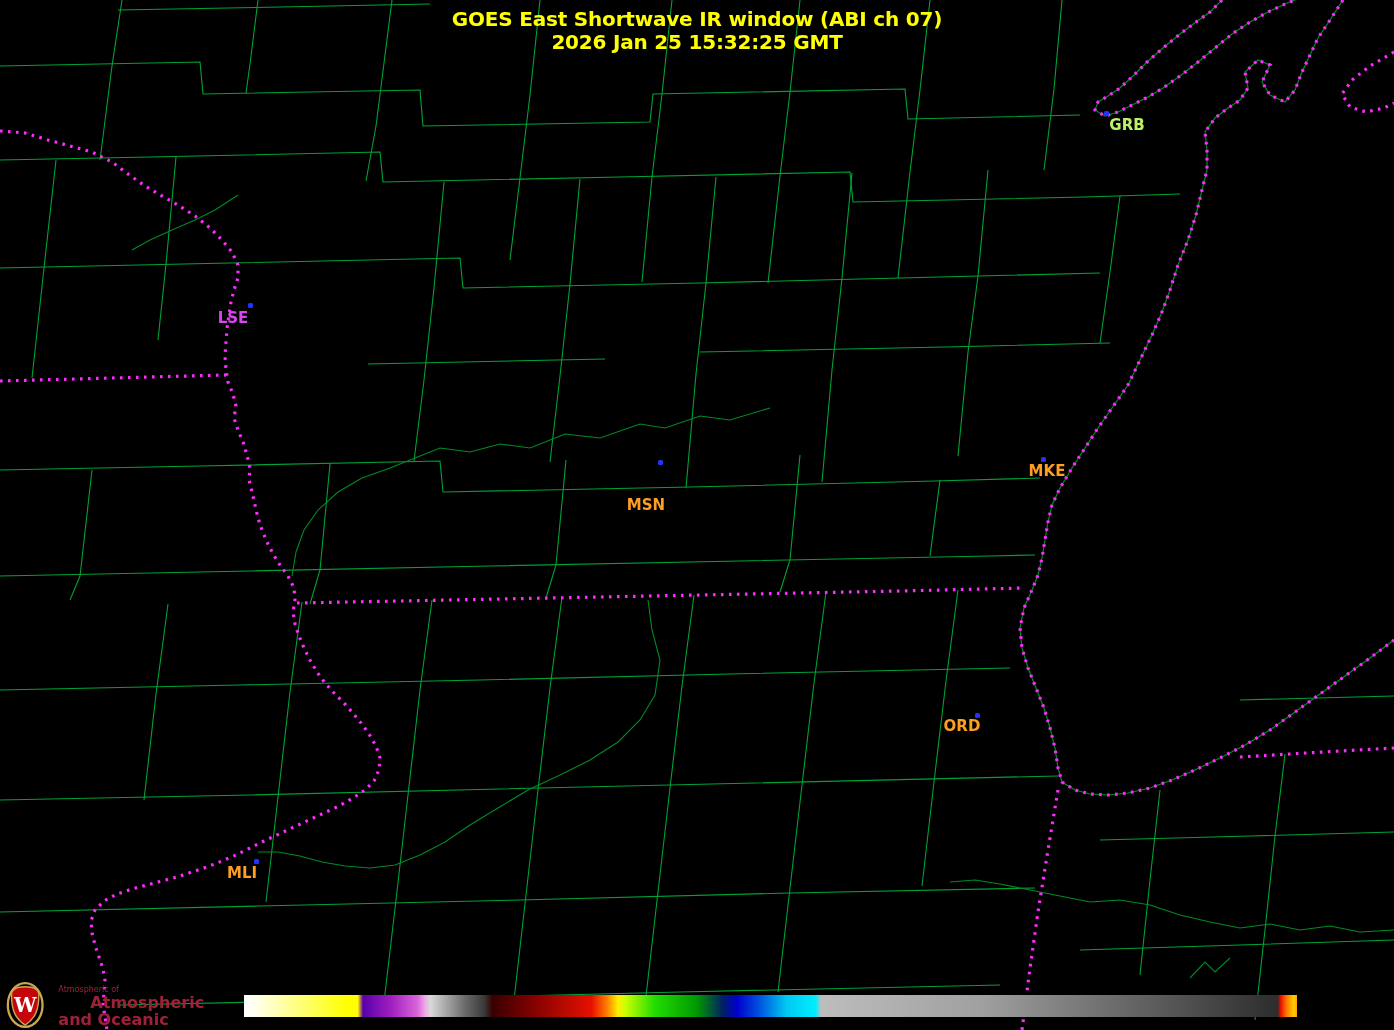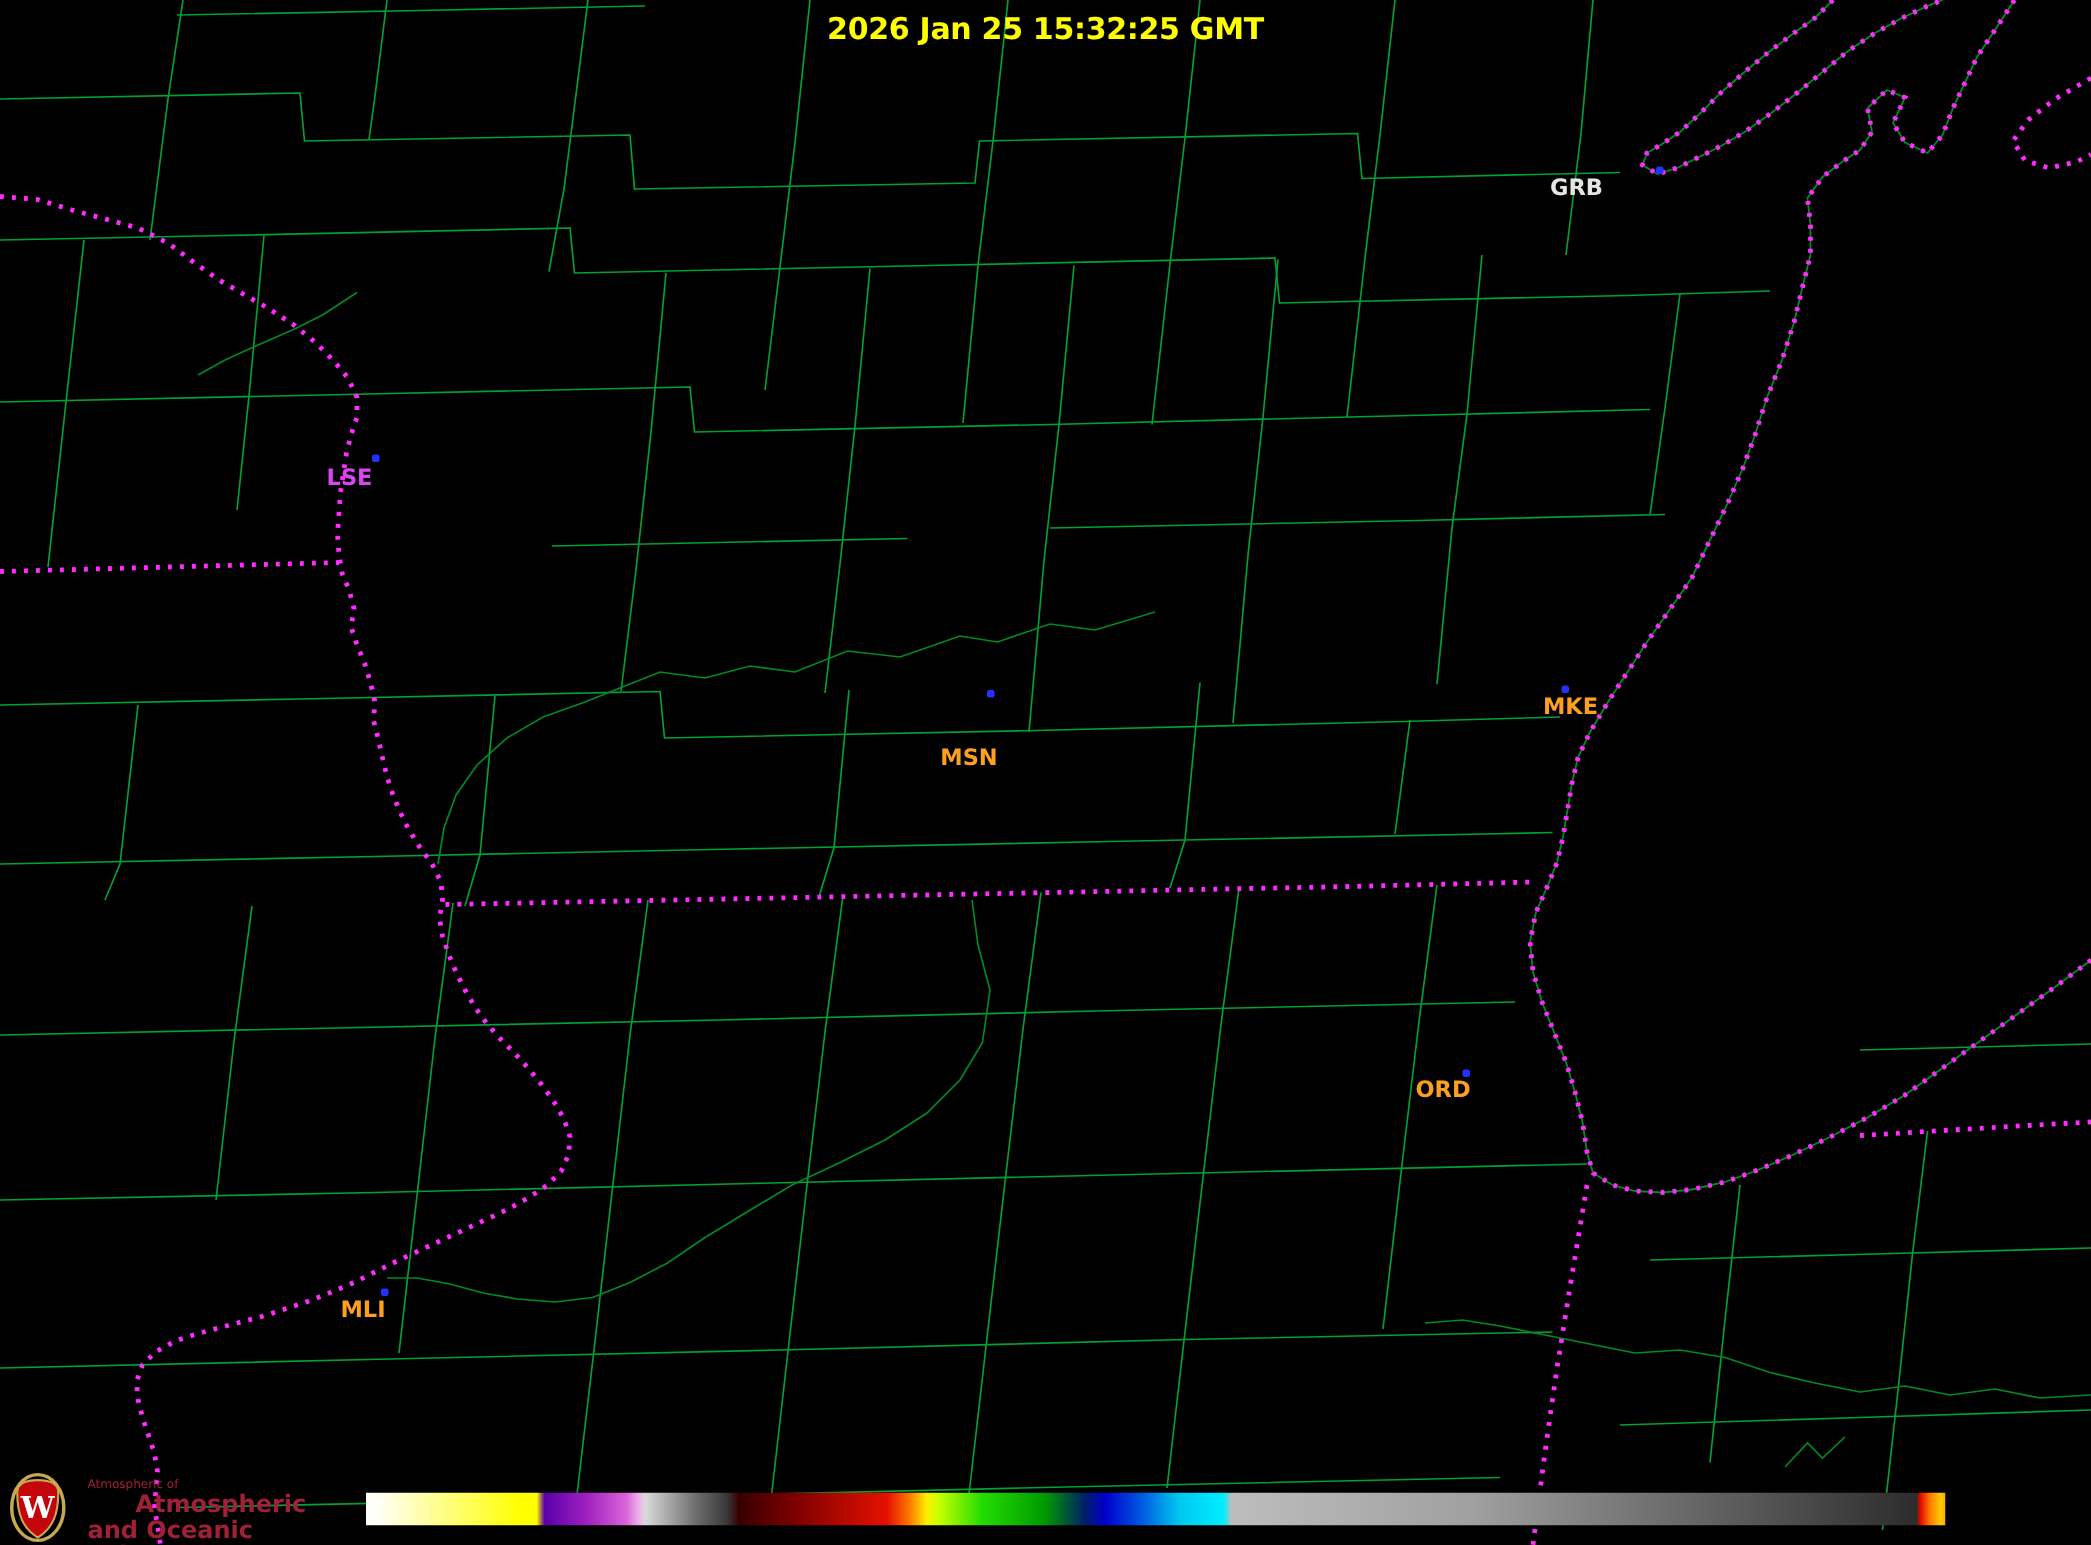--- a/index.html
+++ b/index.html
@@ -86,28 +86,29 @@
         <path d="M0,131L25,133L48,140L70,146L92,152L112,162L128,174L145,186L162,196L178,205L195,216L210,228L222,240L232,252L238,265L238,278L234,290L231,302L229,315L227,328L226,342L225,356L226,370L228,382L233,394L236,406L234,418L238,430L243,442L247,455L250,468L249,480L252,492L255,505L258,518L262,530L267,542L273,554L280,565L288,576L294,588L295,600L293,612L295,624L299,636L304,648L310,660L317,672L325,683L334,693L343,702L352,712L361,723L369,734L376,746L380,758L379,770L374,781L365,790L353,798L339,806L324,813L309,820L294,827L279,834L264,841L250,848L236,855L222,861L207,867L192,872L177,877L162,881L147,885L132,889L117,894L104,901L95,910L91,921L92,933L95,945L99,957L103,969L105,981L104,993L103,1005L105,1017L107,1030" fill="none" stroke="#ff2bff" stroke-width="3.2" stroke-dasharray="2.6 5.4"></path>
         <path d="M0,381L75,379L150,377L226,375" fill="none" stroke="#ff2bff" stroke-width="3.2" stroke-dasharray="2.6 5.4"></path>
         <path d="M297,603L400,601L500,599L600,597L700,595L800,593L900,591L1023,588" fill="none" stroke="#ff2bff" stroke-width="3.2" stroke-dasharray="2.6 5.4"></path>
         <path d="M1058,790L1048,850L1038,912L1030,968L1022,1030" fill="none" stroke="#ff2bff" stroke-width="3.2" stroke-dasharray="2.6 5.4"></path>
         <path d="M1240,757L1290,754L1340,751L1394,748" fill="none" stroke="#ff2bff" stroke-width="3.2" stroke-dasharray="2.6 5.4"></path>
         <path d="M1394,52L1370,66L1352,80L1342,94L1350,107L1366,112L1384,108L1394,103" fill="none" stroke="#ff2bff" stroke-width="3.2" stroke-dasharray="2.6 5.4"></path>
       </g>
   </svg>
 
   <div class="title-block">
+    <div class="title-line" style="color: rgb(255, 255, 0);">GOES East Shortwave IR window (ABI ch 07)</div>
     <div class="title-line" style="color: rgb(255, 255, 0);">2026 Jan 25  15:32:25 GMT</div>
   </div>
 
   <div id="stations">
       <div class="station-dot" style="left: 247.5px; top: 302.5px; background: rgb(34, 51, 255);"></div>
       <div class="station-label" style="left: 233px; top: 318px; color: #d946ef;">LSE</div>
       <div class="station-dot" style="left: 1103.5px; top: 110.5px; background: rgb(34, 51, 255);"></div>
-      <div class="station-label" style="left: 1051px; top: 125px; color: #e5e5e5;">GRB</div>
+      <div class="station-label" style="left: 1127px; top: 125px; color: #bef264;">GRB</div>
       <div class="station-dot" style="left: 657.5px; top: 459.5px; background: rgb(34, 51, 255);"></div>
       <div class="station-label" style="left: 646px; top: 472px; color: rgb(255, 159, 31); margin-top: 33px;">MSN</div>
       <div class="station-dot" style="left: 1040.5px; top: 456.5px; background: rgb(34, 51, 255);"></div>
       <div class="station-label" style="left: 1029px; top: 471px; color: rgb(255, 159, 31); padding-left: 36px;">MKE</div>
       <div class="station-dot" style="left: 974.5px; top: 712.5px; background: rgb(34, 51, 255);"></div>
       <div class="station-label" style="left: 962px; top: 726px; color: rgb(255, 159, 31);">ORD</div>
       <div class="station-dot" style="left: 253.5px; top: 858.5px; background: rgb(34, 51, 255);"></div>
       <div class="station-label" style="left: 242px; top: 873px; color: rgb(255, 159, 31);">MLI</div>
     </div>
 

